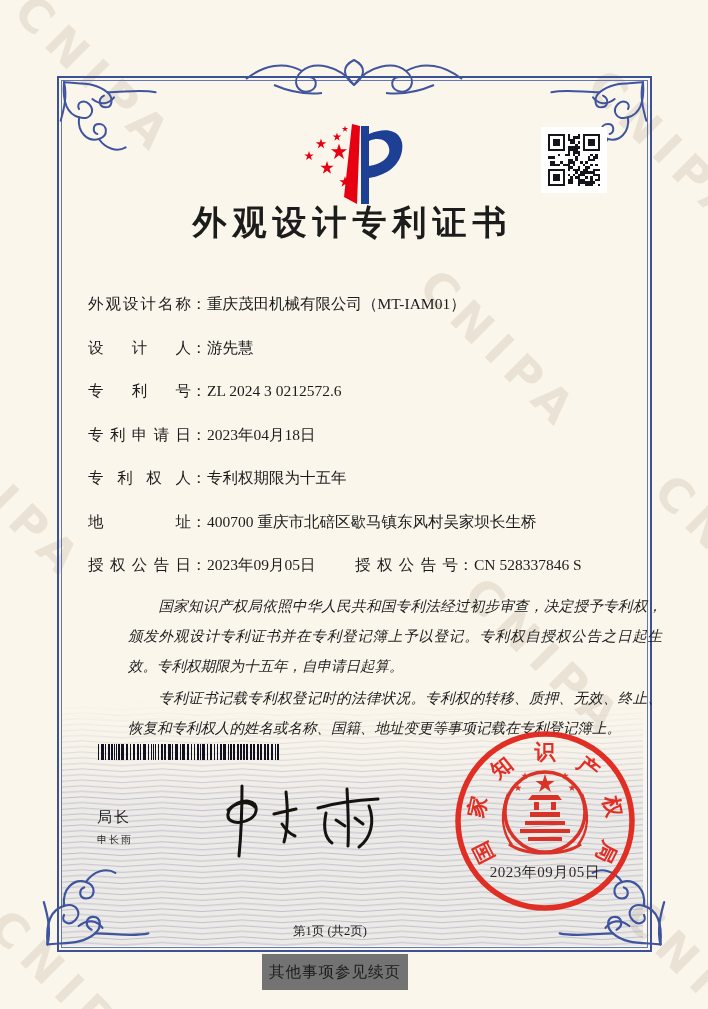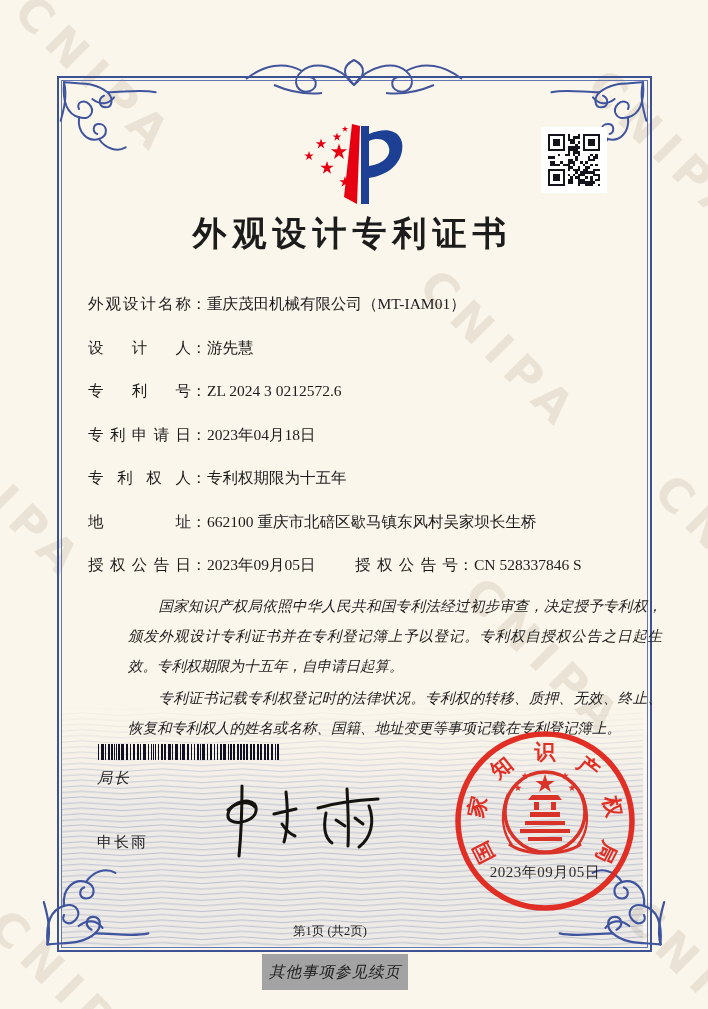--- a/index.html
+++ b/index.html
@@ -15,43 +15,43 @@
   .frame::after{content:"";position:absolute;inset:2px;border:1px solid #6376b2;}
   .waveband{position:absolute;left:62px;top:700px;width:581px;height:246px;z-index:1;
             -webkit-mask-image:linear-gradient(180deg,transparent 0,#000 95px);
             mask-image:linear-gradient(180deg,transparent 0,#000 95px);
             background:linear-gradient(180deg,rgba(120,135,190,0) 0%,rgba(120,135,190,0.10) 45%);}
   .orn{position:absolute;z-index:2;}
   
   .certno{position:absolute;z-index:3;left:85px;top:128px;font-size:15px;letter-spacing:1.5px;}
   .logo{position:absolute;z-index:3;left:299px;top:124px;width:106px;height:84px;}
   .qr{position:absolute;z-index:3;left:541px;top:127px;width:52px;height:52px;background:#fff;padding:7px;}
-  .title{position:absolute;z-index:3;left:57px;top:211px;width:591px;text-align:center;
+  .title{position:absolute;z-index:3;left:57px;top:200px;width:591px;text-align:center;
          font-size:34px;font-weight:700;letter-spacing:6px;}
   
   .fields{position:absolute;z-index:3;left:88px;top:296px;width:552px;font-size:15.5px;line-height:16px;}
   .frow{position:relative;margin-bottom:27.5px;display:flex;align-items:baseline;}
   .flabel{display:inline-flex;justify-content:space-between;width:103px;flex:none;}
   .fcolon{display:inline-block;width:16px;flex:none;}
   .fvalue{white-space:nowrap;}
   .fright{position:absolute;left:267px;top:0;display:flex;align-items:baseline;}
   
   .body{position:absolute;z-index:3;left:88px;top:591px;width:534px;font-size:14.5px;
         line-height:30px;text-align:justify;font-style:italic;margin-left:40px;}
   .body p{margin:0 0 2px 0;text-indent:2.1em;}
   
   .barcode{position:absolute;z-index:3;left:98px;top:744px;width:182px;height:16px;}
-  .dtitle{position:absolute;z-index:3;left:97px;top:769px;font-size:15px;letter-spacing:2px;font-style:italic;}
-  .dname{position:absolute;z-index:3;left:97px;top:833px;font-size:15px;letter-spacing:2px;}
+  .dtitle{position:absolute;z-index:3;left:97px;top:808px;font-size:15px;letter-spacing:2px;}
+  .dname{position:absolute;z-index:3;left:97px;top:833px;font-size:10px;letter-spacing:2px;}
   .sig{position:absolute;z-index:4;left:198px;top:780px;width:200px;height:80px;}
   .seal{position:absolute;z-index:4;left:450px;top:726px;width:190px;height:190px;opacity:0.95;}
   
   .pagenum{position:absolute;z-index:3;left:57px;top:923px;width:546px;text-align:center;font-size:12.5px;}
-  .contnote{position:absolute;z-index:3;left:262px;top:954px;width:146px;height:36px;background:#a3a3a3;
-            display:flex;align-items:center;justify-content:center;font-size:15.5px;font-style:italic;
+  .contnote{position:absolute;z-index:3;left:262px;top:954px;width:146px;height:36px;background:#737373;
+            display:flex;align-items:center;justify-content:center;font-size:15.5px;
             letter-spacing:1px;}
 </style>
 </head>
 <body>
 
 <div class="page">
 
   <div class="wm" style="left:95px;top:75px">CNIPA</div>
   <div class="wm" style="left:668px;top:150px">CNIPA</div>
   <div class="wm" style="left:500px;top:350px">CNIPA</div>
@@ -302,21 +302,21 @@
         </span>
         <span class="fcolon">：</span>
         <span class="fvalue">专利权期限为十五年</span>
     </div>
     <div class="frow">
       <span class="flabel">
           <span>地</span>
           <span>址</span>
         </span>
         <span class="fcolon">：</span>
-        <span class="fvalue">662100 重庆市北碚区歇马镇东风村吴家坝长生桥</span>
+        <span class="fvalue">400700 重庆市北碚区歇马镇东风村吴家坝长生桥</span>
     </div>
     <div class="frow">
       <span class="flabel">
           <span>授</span>
           <span>权</span>
           <span>公</span>
           <span>告</span>
           <span>日</span>
         </span>
         <span class="fcolon">：</span>

